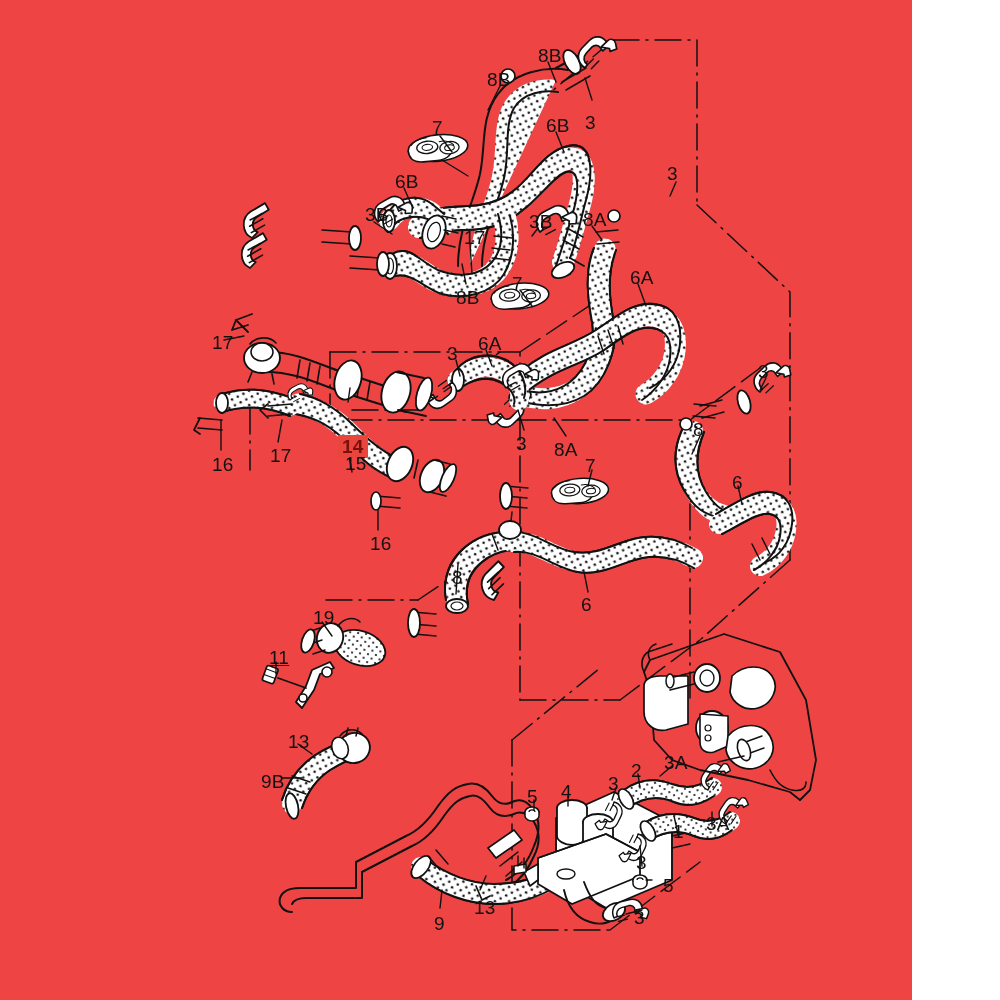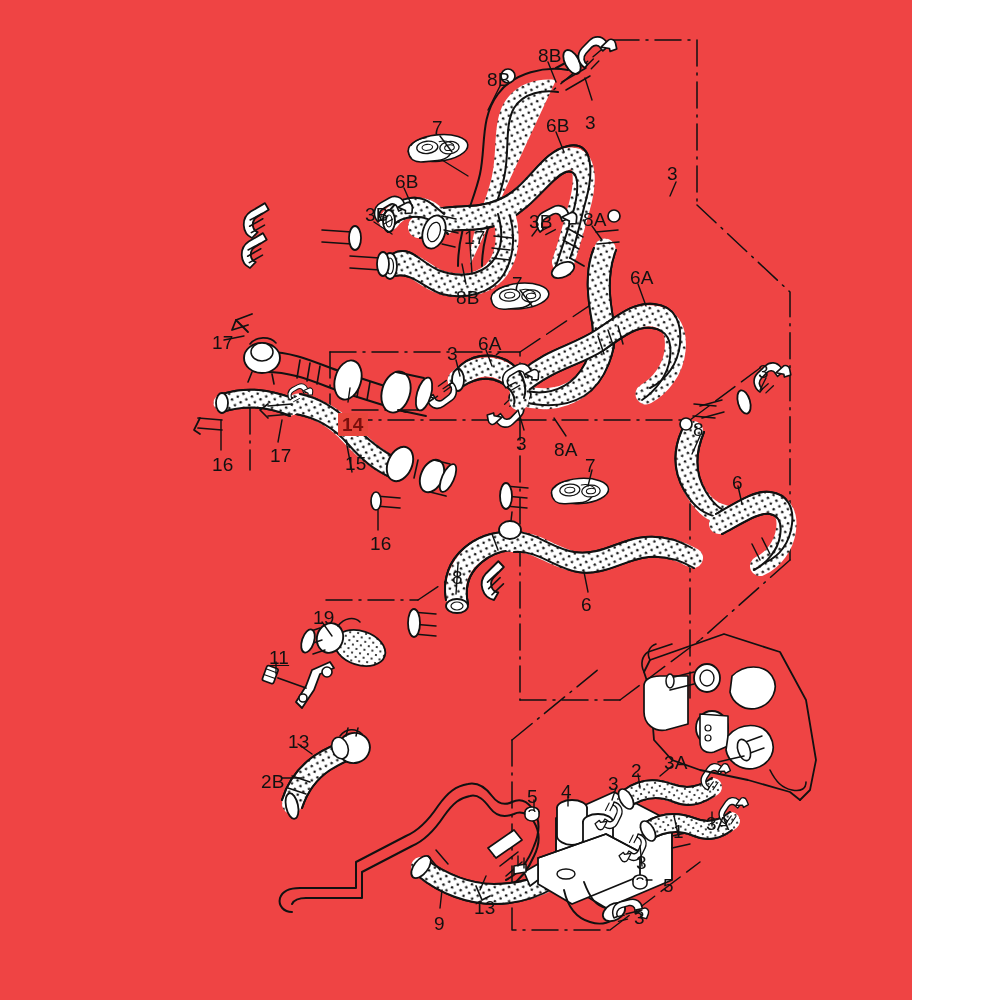--- a/index.html
+++ b/index.html
@@ -442,36 +442,36 @@
       <div class="lbl" style="left: 529px; top: 212px;">3B</div>
       <div class="lbl" style="left: 583px; top: 210px;">8A</div>
       <div class="lbl" style="left: 464px; top: 228px;">17</div>
       <div class="lbl" style="left: 630px; top: 268px;">6A</div>
       <div class="lbl" style="left: 512px; top: 274px;">7</div>
       <div class="lbl" style="left: 456px; top: 288px;">8B</div>
       <div class="lbl" style="left: 212px; top: 333px;">17</div>
       <div class="lbl" style="left: 478px; top: 334px;">6A</div>
       <div class="lbl" style="left: 447px; top: 344px;">3</div>
       <div class="lbl" style="left: 758px; top: 362px;">3</div>
-      <div class="lbl hl" style="left: 338px; top: 413px;">14</div>
+      <div class="lbl hl" style="left: 338px; top: 435px;">14</div>
       <div class="lbl" style="left: 516px; top: 434px;">3</div>
       <div class="lbl" style="left: 554px; top: 440px;">8A</div>
       <div class="lbl" style="left: 693px; top: 420px;">8</div>
       <div class="lbl" style="left: 212px; top: 455px;">16</div>
       <div class="lbl" style="left: 270px; top: 446px;">17</div>
       <div class="lbl" style="left: 585px; top: 456px;">7</div>
       <div class="lbl" style="left: 732px; top: 473px;">6</div>
       <div class="lbl" style="left: 345px; top: 454px;">15</div>
       <div class="lbl" style="left: 370px; top: 534px;">16</div>
       <div class="lbl" style="left: 452px; top: 568px;">8</div>
       <div class="lbl" style="left: 581px; top: 595px;">6</div>
       <div class="lbl" style="left: 313px; top: 608px;">19</div>
       <div class="lbl" style="left: 269px; top: 648px; text-decoration: underline;">11</div>
       <div class="lbl" style="left: 288px; top: 732px;">13</div>
-      <div class="lbl" style="left: 261px; top: 772px;">2B</div>
+      <div class="lbl" style="left: 261px; top: 772px;">9B</div>
       <div class="lbl" style="left: 664px; top: 753px;">3A</div>
       <div class="lbl" style="left: 631px; top: 761px;">2</div>
       <div class="lbl" style="left: 608px; top: 774px;">3</div>
       <div class="lbl" style="left: 527px; top: 787px;">5</div>
       <div class="lbl" style="left: 561px; top: 782px;">4</div>
       <div class="lbl" style="left: 706px; top: 814px;">3A</div>
       <div class="lbl" style="left: 673px; top: 822px;">1</div>
       <div class="lbl" style="left: 636px; top: 853px;">3</div>
       <div class="lbl" style="left: 663px; top: 876px;">5</div>
       <div class="lbl" style="left: 634px; top: 908px;">3</div>

